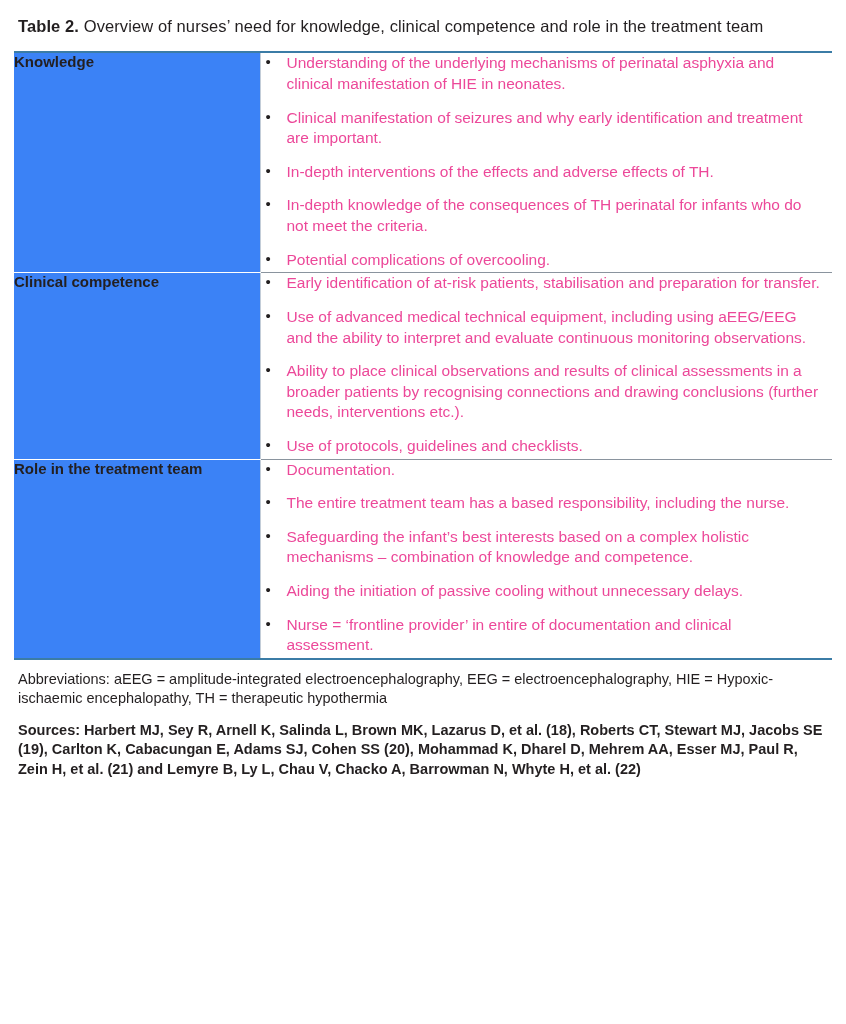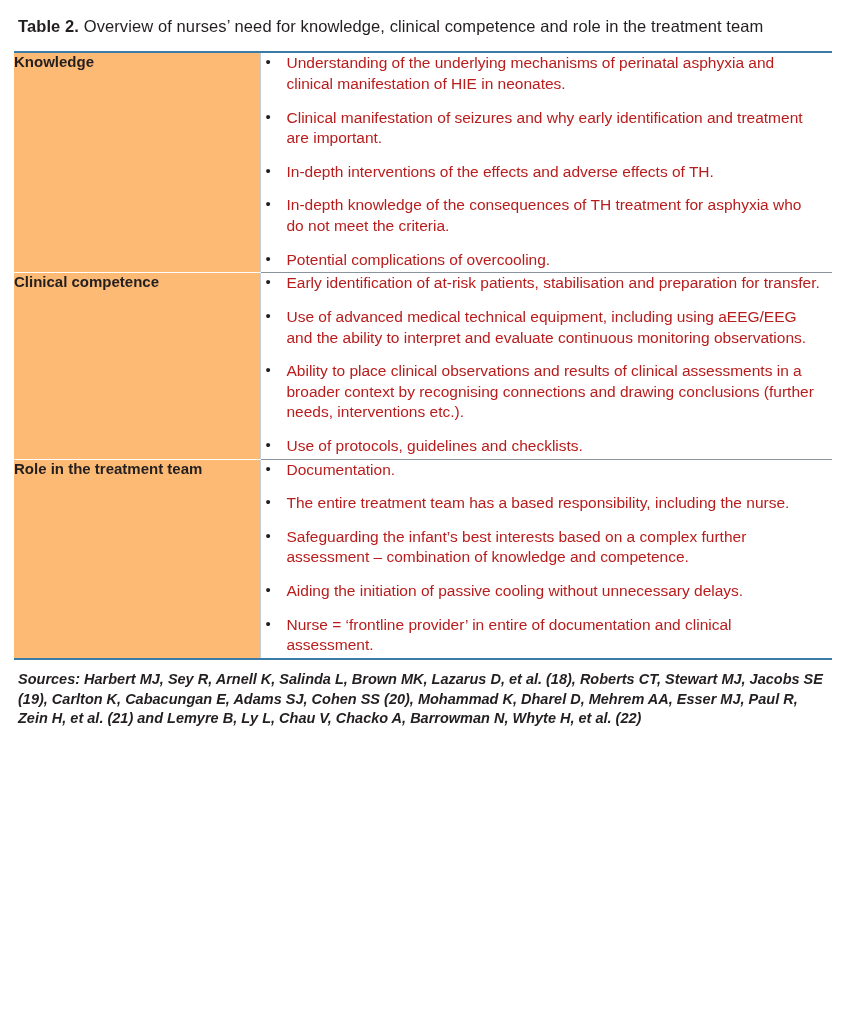--- a/index.html
+++ b/index.html
@@ -38,21 +38,21 @@
     width: 100%;
     border-collapse: collapse;
     table-layout: fixed;
   }
   table.tbl td {
     vertical-align: top;
     padding: 0;
   }
   td.hcell {
     width: 246px;
-    background: #fdba74;
+    background: #3b82f6;
     font-weight: bold;
     font-size: 15px;
     color: #231f20;
     padding: 14px 10px 14px 10px;
     border-bottom: 1px solid #ffffff;
   }
   tr:last-child td.hcell {
     border-bottom: none;
   }
   td.ccell {
@@ -66,21 +66,21 @@
     margin: 0;
     padding: 0;
     list-style: none;
   }
   ul.items li {
     position: relative;
     padding-left: 26px;
     margin: 0 12px 13px 0;
     font-size: 15.5px;
     line-height: 1.33;
-    color: #b91c1c;
+    color: #ec4899;
   }
   ul.items li:last-child { margin-bottom: 2px; }
   ul.items li::before {
     content: "\2022";
     position: absolute;
     left: 5px;
     top: -1px;
     font-size: 15px;
     color: #231f20;
   }
@@ -94,21 +94,20 @@
   .abbrev {
     font-size: 14.5px;
     line-height: 1.34;
     color: #231f20;
     margin-bottom: 12px;
   }
   .sources {
     font-size: 14.5px;
     line-height: 1.36;
     color: #231f20;
-    font-style: italic;
     font-weight: bold;
   }
 </style>
 </head>
 <body>
 
 <div class="page">
 
   <div class="caption">
     <span class="lbl">Table 2.</span><span> Overview of nurses’ need for knowledge, clinical competence and role in the treatment team</span>
@@ -118,50 +117,51 @@
 
   <table class="tbl">
     <tbody>
       <tr>
         <td class="hcell">Knowledge</td>
         <td class="ccell">
           <ul class="items">
             <li>Understanding of the underlying mechanisms of perinatal asphyxia and clinical manifestation of HIE in neonates.</li>
             <li>Clinical manifestation of seizures and why early identification and treatment are important.</li>
             <li>In-depth interventions of the effects and adverse effects of TH.</li>
-            <li>In-depth knowledge of the consequences of TH treatment for asphyxia who do not meet the criteria.</li>
+            <li>In-depth knowledge of the consequences of TH perinatal for infants who do not meet the criteria.</li>
             <li>Potential complications of overcooling.</li>
           </ul>
         </td>
       </tr>
       <tr>
         <td class="hcell">Clinical competence</td>
         <td class="ccell">
           <ul class="items">
             <li>Early identification of at-risk patients, stabilisation and preparation for transfer.</li>
             <li>Use of advanced medical technical equipment, including using aEEG/EEG and the ability to interpret and evaluate continuous monitoring observations.</li>
-            <li>Ability to place clinical observations and results of clinical assessments in a broader context by recognising connections and drawing conclusions (further needs, interventions etc.).</li>
+            <li>Ability to place clinical observations and results of clinical assessments in a broader patients by recognising connections and drawing conclusions (further needs, interventions etc.).</li>
             <li>Use of protocols, guidelines and checklists.</li>
           </ul>
         </td>
       </tr>
       <tr class="last">
         <td class="hcell">Role in the treatment team</td>
         <td class="ccell">
           <ul class="items">
             <li>Documentation.</li>
             <li>The entire treatment team has a based responsibility, including the nurse.</li>
-            <li>Safeguarding the infant’s best interests based on a complex further assessment – combination of knowledge and competence.</li>
+            <li>Safeguarding the infant’s best interests based on a complex holistic mechanisms – combination of knowledge and competence.</li>
             <li>Aiding the initiation of passive cooling without unnecessary delays.</li>
             <li>Nurse = ‘frontline provider’ in entire of documentation and clinical assessment.</li>
           </ul>
         </td>
       </tr>
     </tbody>
   </table>
 
   <div class="rule-bottom"></div>
 
   <div class="notes">
+    <div class="abbrev">Abbreviations: aEEG = amplitude-integrated electroencephalography, EEG = electroencephalography, HIE = Hypoxic-ischaemic encephalopathy, TH = therapeutic hypothermia</div>
     <div class="sources">Sources: Harbert MJ, Sey R, Arnell K, Salinda L, Brown MK, Lazarus D, et al. (18), Roberts CT, Stewart MJ, Jacobs SE (19), Carlton K, Cabacungan E, Adams SJ, Cohen SS (20), Mohammad K, Dharel D, Mehrem AA, Esser MJ, Paul R, Zein H, et al. (21) and Lemyre B, Ly L, Chau V, Chacko A, Barrowman N, Whyte H, et al. (22)</div>
   </div>
 
 </div>
 
 </body></html>

